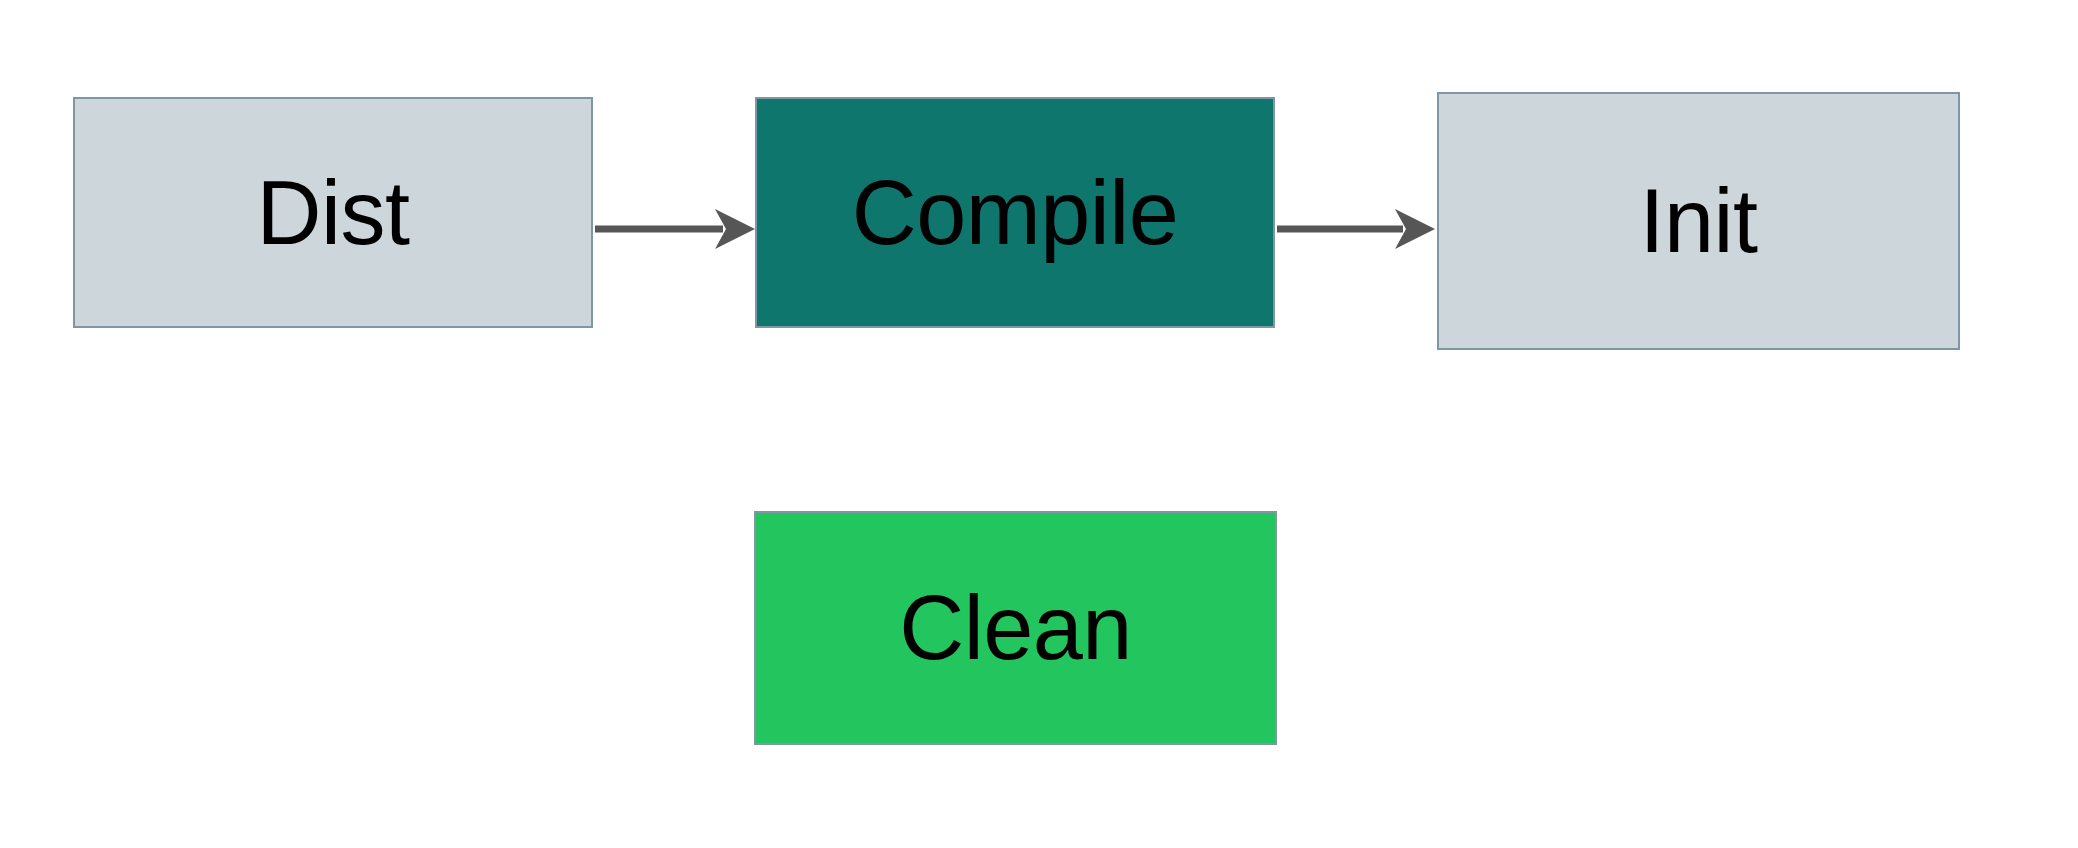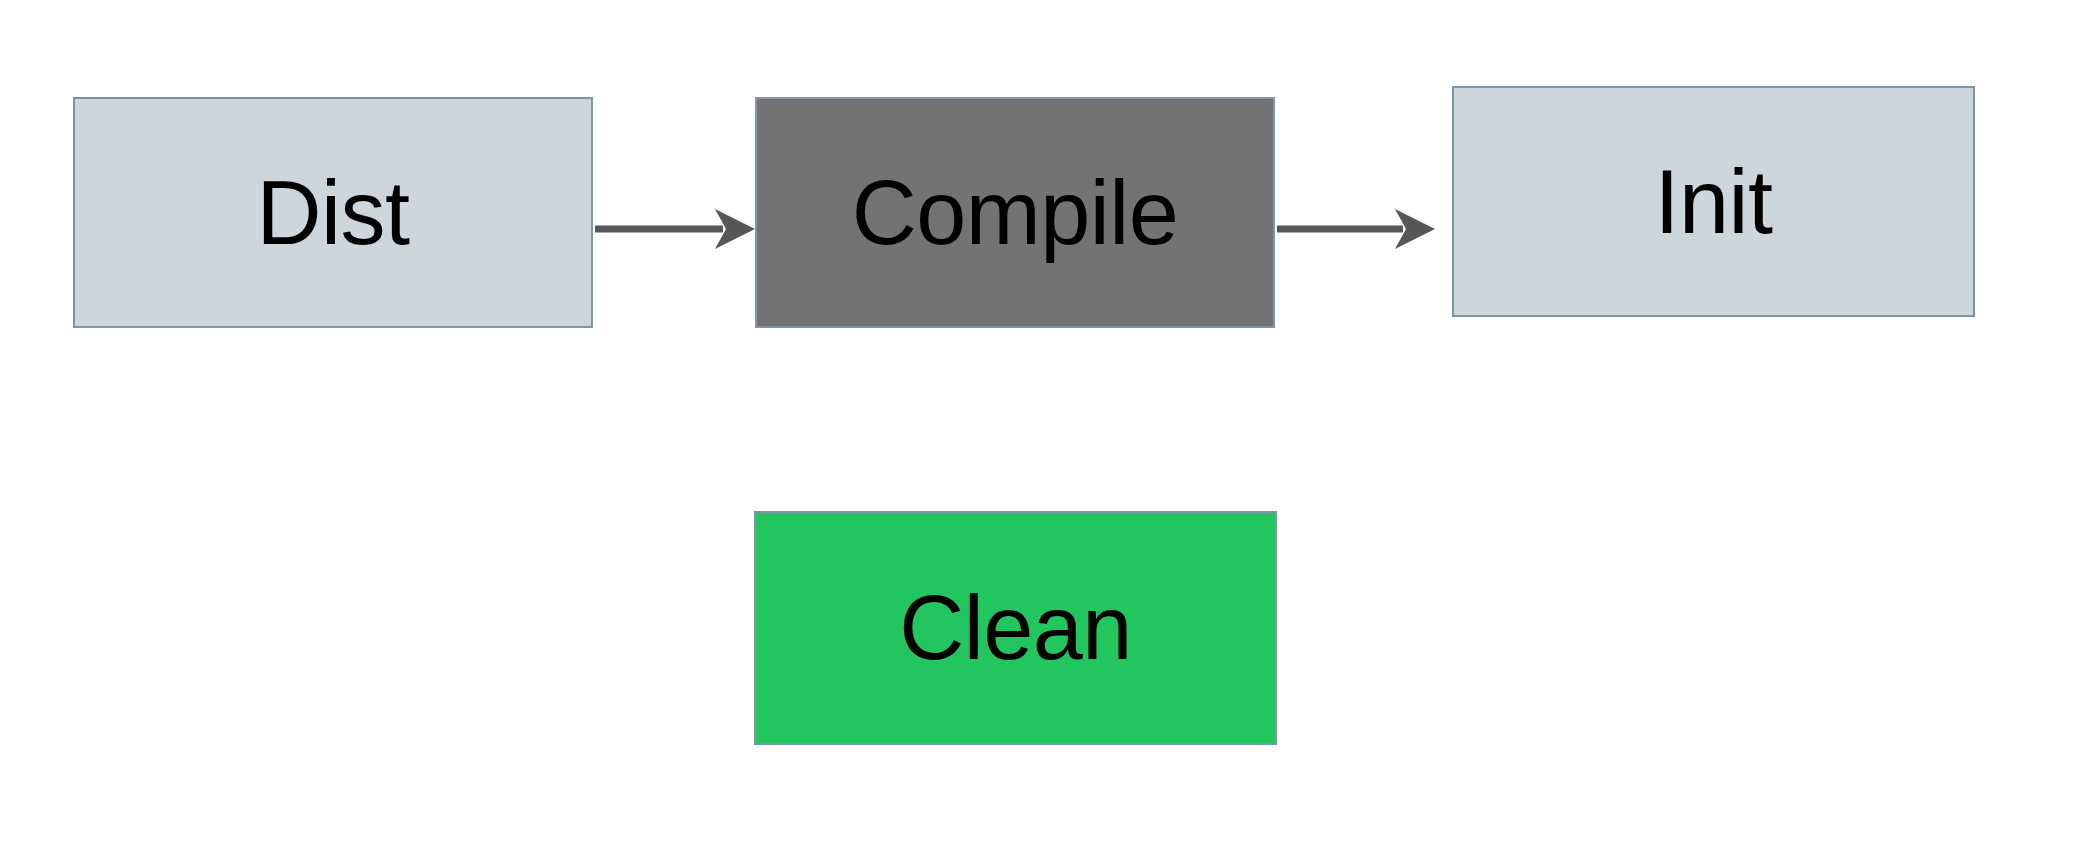--- a/index.html
+++ b/index.html
@@ -66,32 +66,32 @@
     <span class="node-label" style="color: rgb(0, 0, 0); font-size: 90px;">Dist</span>
   </div>
 
   <div class="edge" style="left: 595px; top: 209px; width: 160px; height: 40px;">
     <svg width="160" height="40" viewBox="0 0 160 40">
       <line class="edge-line" x1="0" y1="20" x2="128" y2="20" style="stroke: rgb(86, 86, 86); stroke-width: 7;"></line>
       <path class="edge-head" d="M 160 20 L 120 40 L 131 20 L 120 0 Z" style="fill: rgb(86, 86, 86);"></path>
     </svg>
   </div>
 
-  <div class="node" style="left: 755px; top: 97px; width: 520px; height: 231px; background: #737373; border-color: rgb(125, 151, 165); border-width: 2px;">
+  <div class="node" style="left: 755px; top: 97px; width: 520px; height: 231px; background: #0f766e; border-color: rgb(125, 151, 165); border-width: 2px;">
     <span class="node-label" style="color: rgb(0, 0, 0); font-size: 90px;">Compile</span>
   </div>
 
   <div class="edge" style="left: 1277px; top: 209px; width: 158px; height: 40px;">
     <svg width="158" height="40" viewBox="0 0 158 40">
       <line class="edge-line" x1="0" y1="20" x2="126" y2="20" style="stroke: rgb(86, 86, 86); stroke-width: 7;"></line>
       <path class="edge-head" d="M 158 20 L 118 40 L 129 20 L 118 0 Z" style="fill: rgb(86, 86, 86);"></path>
     </svg>
   </div>
 
-  <div class="node" style="left: 1437px; top: 86px; width: 523px; height: 231px; background: rgb(205, 214, 218); border-color: rgb(125, 151, 165); border-width: 2px; margin-left: 15px;">
+  <div class="node" style="left: 1437px; top: 92px; width: 523px; height: 258px; background: rgb(205, 214, 218); border-color: rgb(125, 151, 165); border-width: 2px;">
     <span class="node-label" style="color: rgb(0, 0, 0); font-size: 90px;">Init</span>
   </div>
 
   <div class="node" style="left: 754px; top: 511px; width: 523px; height: 234px; background: #22c55e; border-color: rgb(125, 151, 165); border-width: 2px;">
     <span class="node-label" style="color: rgb(0, 0, 0); font-size: 90px;">Clean</span>
   </div>
 
 </div>
 
 </body></html>

